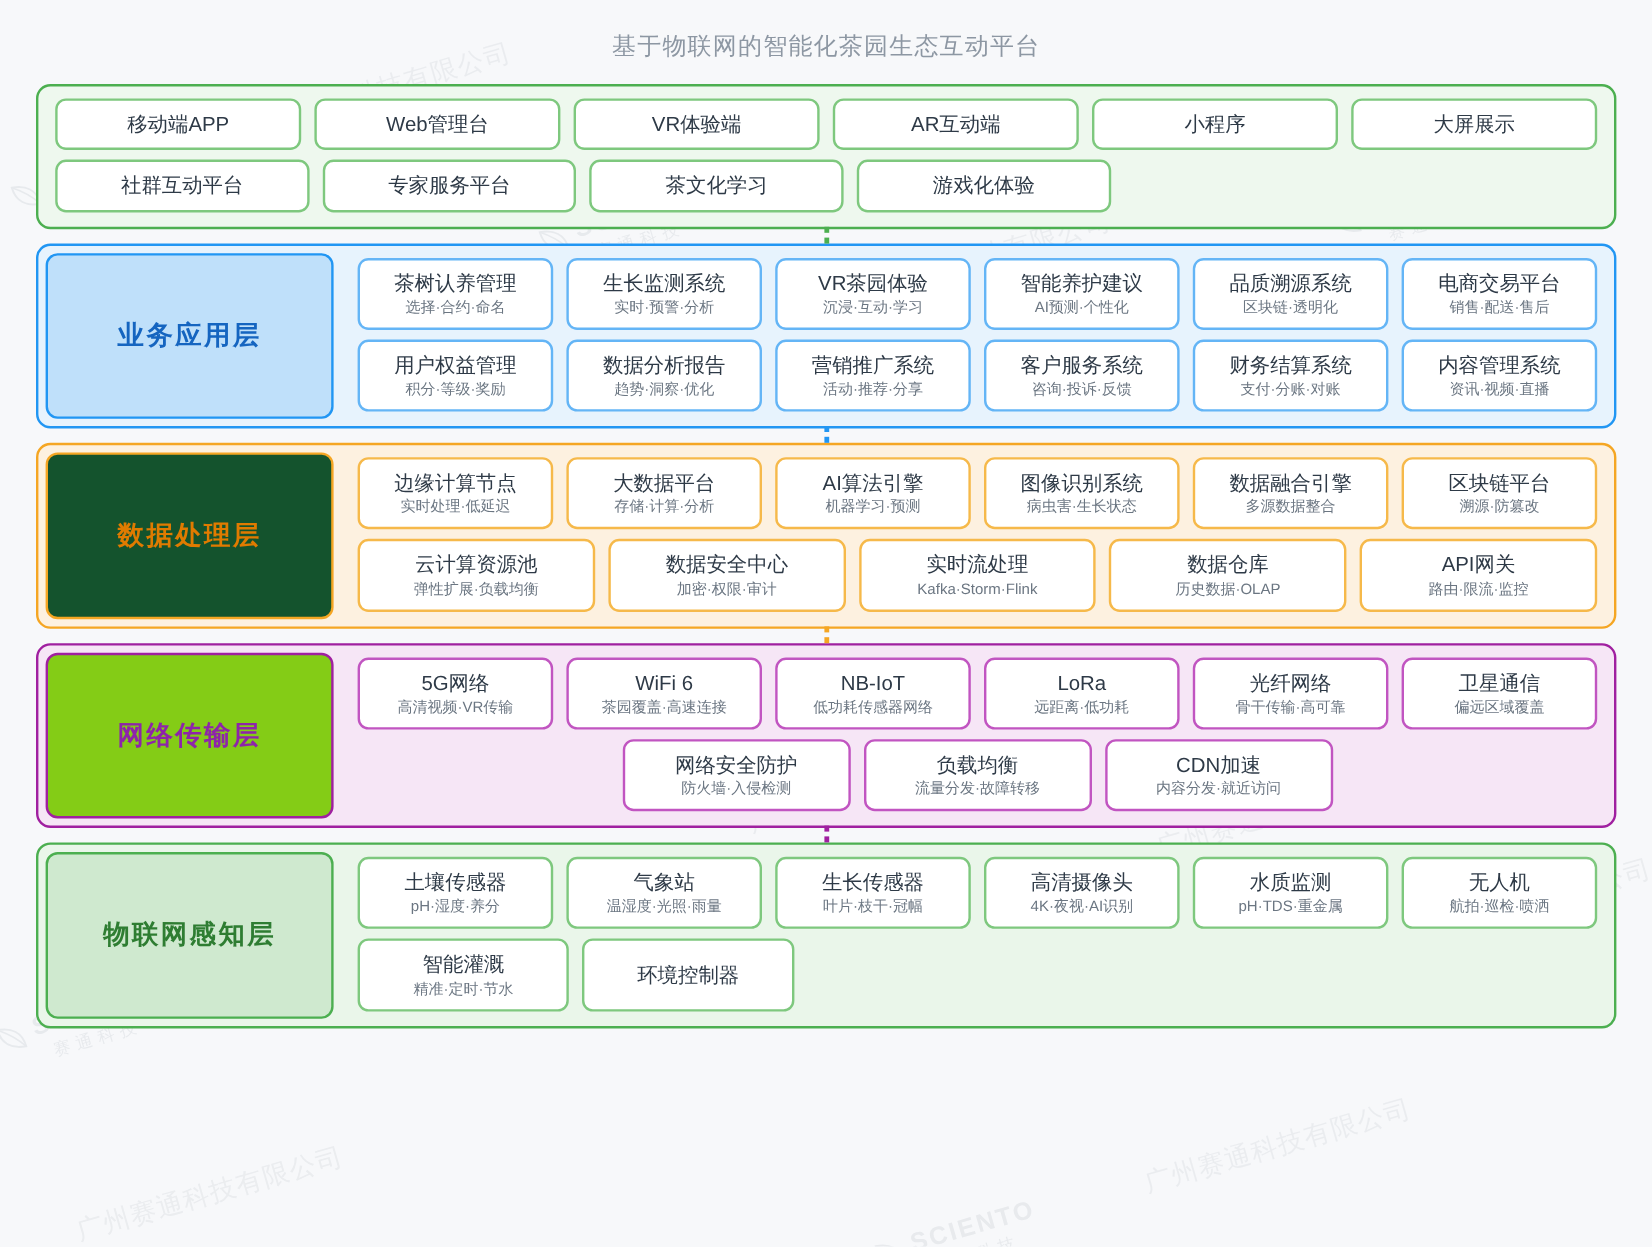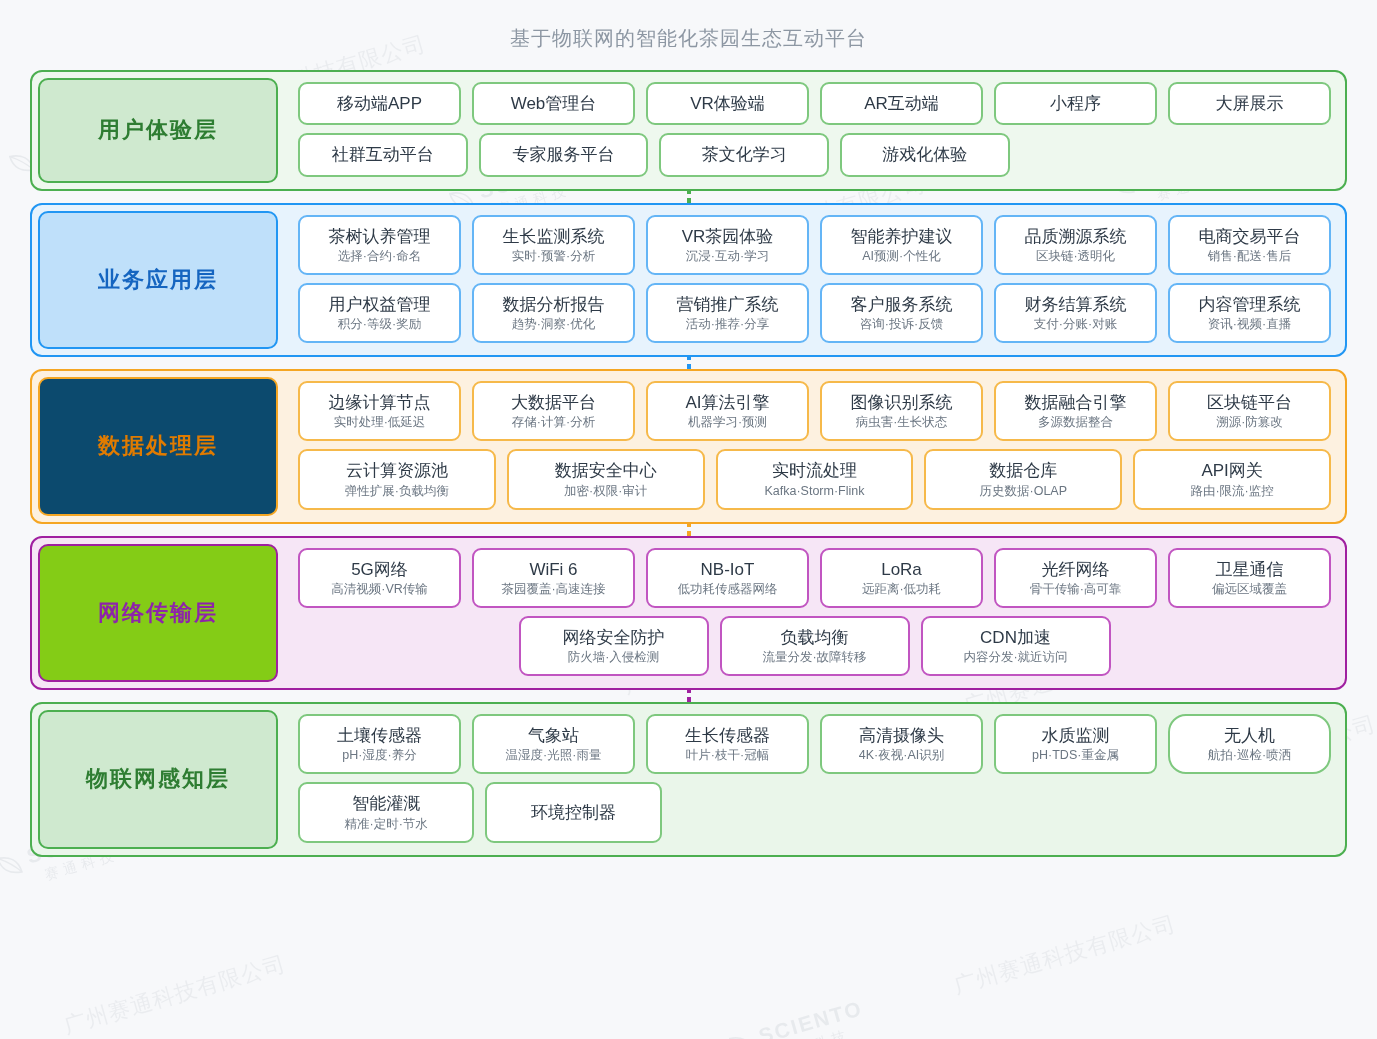--- a/index.html
+++ b/index.html
@@ -173,23 +173,20 @@
       <div class="wm b" style="left: 1150px; top: 740px;">广州赛通科技有限公司</div>
       <div class="wm b" style="left: 620px; top: 640px;">广州赛通科技有限公司</div>
     </div>
 
   <div class="header">
     <div class="subtitle">基于物联网的智能化茶园生态互动平台</div>
   </div>
 
   <div class="layers" id="layers">
       <div class="layer" style="border-color: rgb(76, 175, 80); background: rgb(238, 248, 238);">
-        <div class="layer-label" style="border-color: rgb(76, 175, 80); background: rgb(207, 233, 207); color: rgb(46, 125, 50);">
-          <span>用户体验层</span>
-        </div>
         <div class="layer-body">
           <div class="row">
             <div class="card single" style="border-color: rgb(126, 200, 126);">
               <div class="t">移动端APP</div>
             </div>
             <div class="card single" style="border-color: rgb(126, 200, 126);">
               <div class="t">Web管理台</div>
             </div>
             <div class="card single" style="border-color: rgb(126, 200, 126);">
               <div class="t">VR体验端</div>
@@ -283,21 +280,21 @@
               <div class="s">资讯·视频·直播</div>
             </div>
           </div>
         </div>
         <div class="connector">
           <i style="background: rgb(33, 150, 243);"></i>
           <i style="background: rgb(33, 150, 243);"></i>
         </div>
       </div>
       <div class="layer" style="border-color: rgb(245, 166, 35); background: rgb(253, 241, 224);">
-        <div class="layer-label" style="border-color: rgb(245, 166, 35); background: #0c4a6e; color: rgb(224, 123, 0);">
+        <div class="layer-label" style="border-color: rgb(245, 166, 35); background: #14532d; color: rgb(224, 123, 0);">
           <span>数据处理层</span>
         </div>
         <div class="layer-body">
           <div class="row">
             <div class="card" style="border-color: rgb(246, 185, 74);">
               <div class="t">边缘计算节点</div>
               <div class="s">实时处理·低延迟</div>
             </div>
             <div class="card" style="border-color: rgb(246, 185, 74);">
               <div class="t">大数据平台</div>
@@ -418,21 +415,21 @@
               <div class="s">叶片·枝干·冠幅</div>
             </div>
             <div class="card" style="border-color: rgb(126, 200, 126);">
               <div class="t">高清摄像头</div>
               <div class="s">4K·夜视·AI识别</div>
             </div>
             <div class="card" style="border-color: rgb(126, 200, 126);">
               <div class="t">水质监测</div>
               <div class="s">pH·TDS·重金属</div>
             </div>
-            <div class="card" style="border-color: rgb(126, 200, 126); border-radius: 18px;">
+            <div class="card" style="border-color: rgb(126, 200, 126);">
               <div class="t">无人机</div>
               <div class="s">航拍·巡检·喷洒</div>
             </div>
           </div>
           <div class="row">
             <div class="card" style="border-color: rgb(126, 200, 126);">
               <div class="t">智能灌溉</div>
               <div class="s">精准·定时·节水</div>
             </div>
             <div class="card single" style="border-color: rgb(126, 200, 126);">

